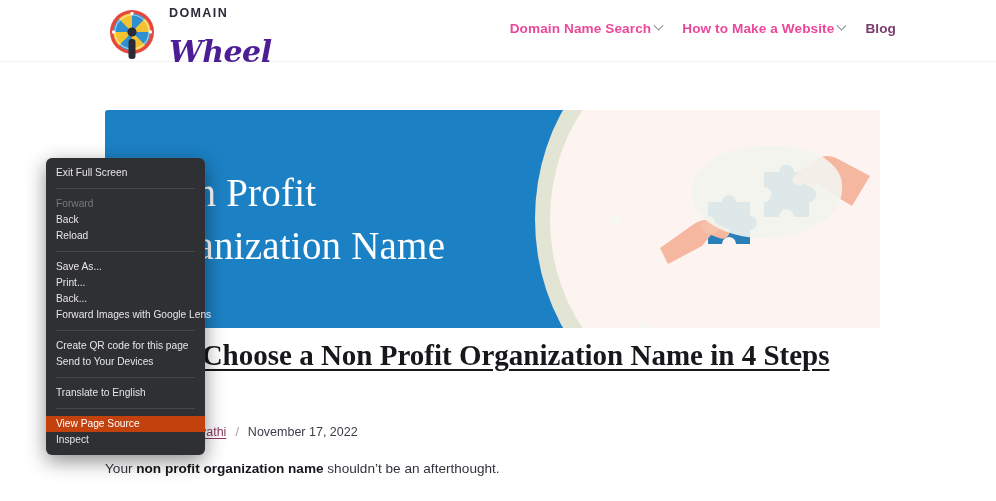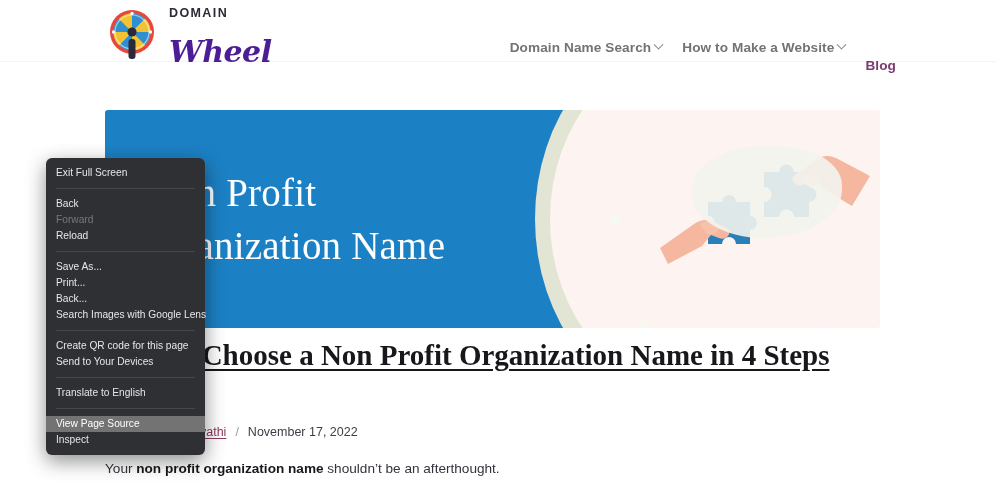--- a/index.html
+++ b/index.html
@@ -38,25 +38,25 @@
     font-style: italic; font-weight: bold;
     font-size: 30px; color: #4c1d95;
     letter-spacing: -0.5px; margin-top: 17px;
   }
 
   .main-nav {
     position: absolute; right: 100px; top: 21px;
     display: flex; align-items: center; gap: 20px;
   }
   .nav-item {
-    font-size: 13.6px; color: #737373; font-weight: 600;
+    font-size: 13.6px; color: #ec4899; font-weight: 600;
     letter-spacing: .1px; white-space: nowrap;
     display: flex; align-items: center; gap: 4px; cursor: pointer;
   }
-  .nav-item.accent { color: #7a3b6d; margin-top: 37px; }
+  .nav-item.accent { color: #7a3b6d; }
   .caret {
     display: inline-block; width: 7px; height: 7px;
     border-right: 1.4px solid #6d6d7a; border-bottom: 1.4px solid #6d6d7a;
     transform: rotate(45deg) translate(-2px,-2px); opacity:.85;
   }
 
   
   .banner {
     position: absolute; left: 105px; top: 110px;
     width: 775px; height: 218px;
@@ -158,21 +158,21 @@
     user-select: none;
   }
   .cm-item {
     height: 16px; line-height: 16px;
     padding: 0 10px; margin: 0 0;
     font-size: 10.2px; color: #e6e6e8;
     white-space: nowrap; cursor: default;
     display: block;
   }
   .cm-item.disabled { color: #77787c; }
-  .cm-item.selected { background: #737373; color: #ffffff; }
+  .cm-item.selected { background: #c2410c; color: #ffffff; }
   .cm-sep {
     height: 1px; background: #46474a;
     margin: 5px 10px 5px 10px;
   }
   .cm-group { padding: 2px 0; }
 </style>
 </head>
 <body>
 
 <div id="page">
@@ -262,31 +262,31 @@
   </p>
 
   <div class="context-menu">
 
     <div class="cm-group">
       <div class="cm-item">Exit Full Screen</div>
     </div>
     <div class="cm-sep"></div>
 
     <div class="cm-group">
+      <div class="cm-item disabled">Forward</div>
       <div class="cm-item">Back</div>
-      <div class="cm-item disabled">Forward</div>
       <div class="cm-item">Reload</div>
     </div>
     <div class="cm-sep"></div>
 
     <div class="cm-group">
       <div class="cm-item">Save As...</div>
       <div class="cm-item">Print...</div>
       <div class="cm-item">Back...</div>
-      <div class="cm-item">Search Images with Google Lens</div>
+      <div class="cm-item">Forward Images with Google Lens</div>
     </div>
     <div class="cm-sep"></div>
 
     <div class="cm-group">
       <div class="cm-item">Create QR code for this page</div>
       <div class="cm-item">Send to Your Devices</div>
     </div>
     <div class="cm-sep"></div>
 
     <div class="cm-group">

